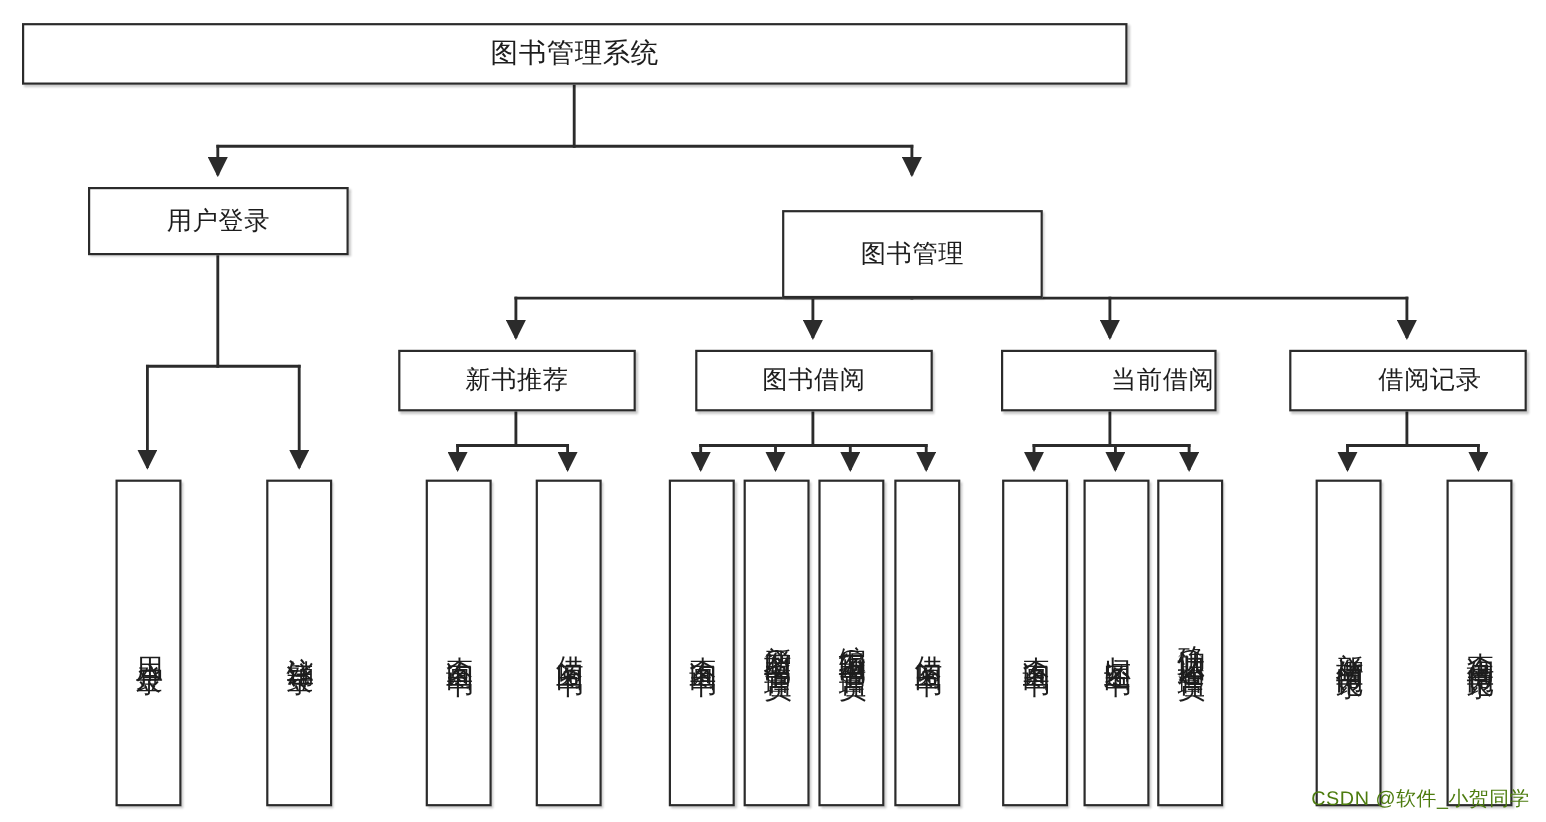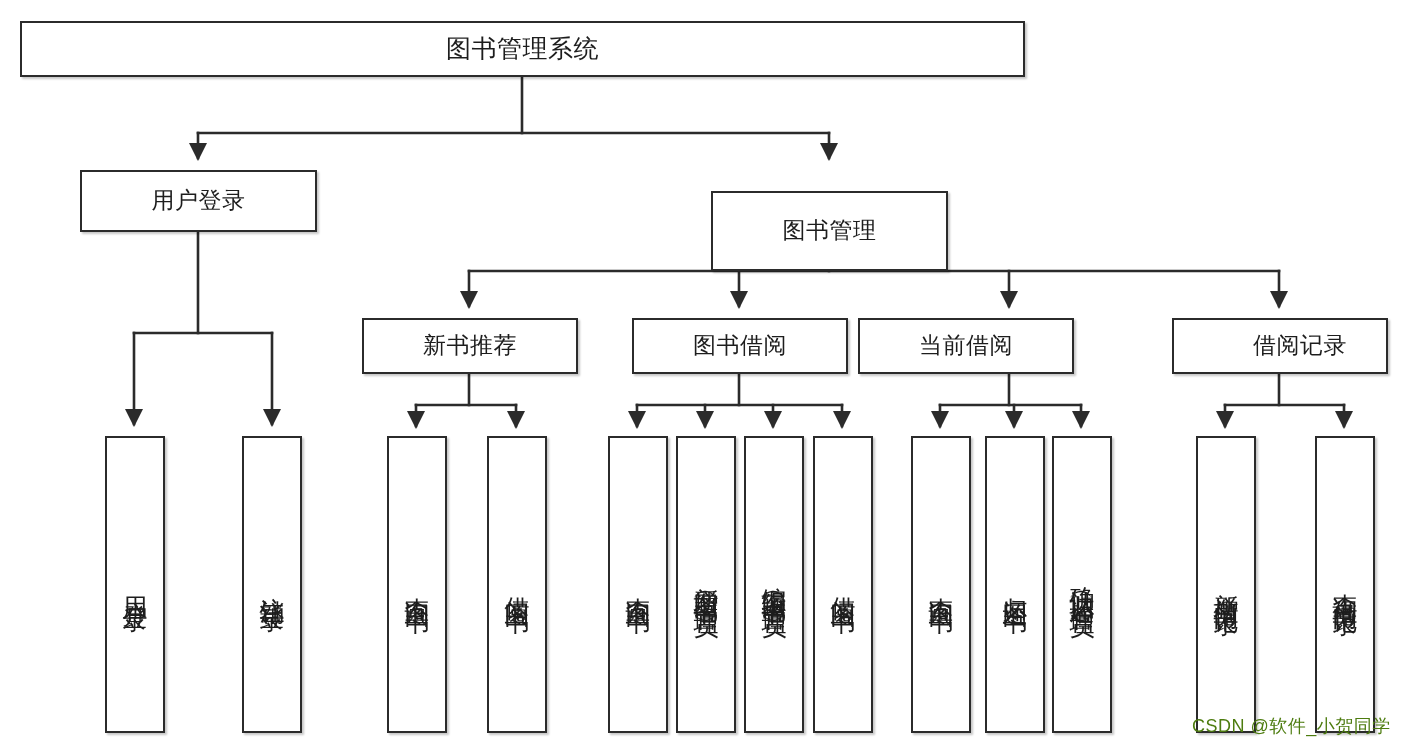--- a/index.html
+++ b/index.html
@@ -135,21 +135,21 @@
   <div class="node branch" style="left:711px; top:170px; width:237px; height:80px;margin-top:21px;">
     <span class="label">图书管理</span>
   </div>
 
   <div class="node branch" style="left:632px; top:318px; width:216px; height:56px;">
     <span class="label">图书借阅</span>
   </div>
   <div class="node branch" style="left:362px; top:318px; width:216px; height:56px;">
     <span class="label">新书推荐</span>
   </div>
-  <div class="node branch" style="left:858px; top:318px; width:216px; height:56px;">
+  <div class="node branch" style="left:910px; top:318px; width:196px; height:56px;justify-content:flex-end;">
     <span class="label">当前借阅</span>
   </div>
   <div class="node branch" style="left:1172px; top:318px; width:216px; height:56px;padding-left:40px;">
     <span class="label">借阅记录</span>
   </div>
 
   <div class="node leaf" style="left:105px; top:436px; width:60px; height:297px;">
     <span class="label">用户登录</span>
   </div>
   <div class="node leaf" style="left:242px; top:436px; width:60px; height:297px;">

